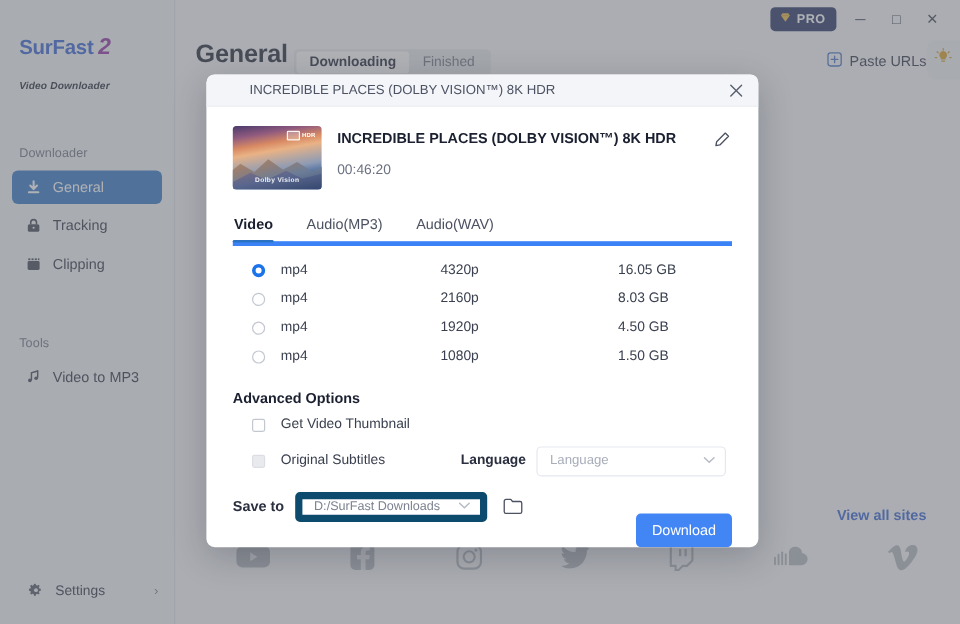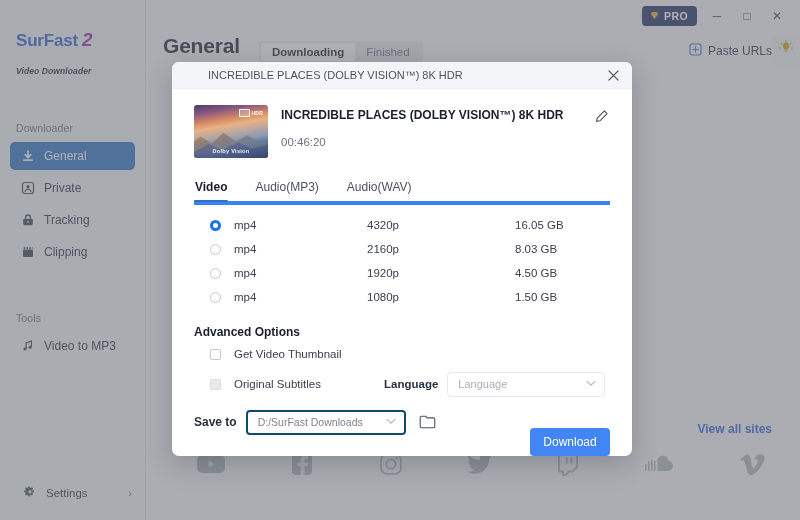--- a/index.html
+++ b/index.html
@@ -71,21 +71,21 @@
     width: 30px; height: 20px; display: flex; align-items: center; justify-content: center;
     color: #3b4150; font-size: 12px; cursor: pointer;
   }
 
   
   .page-title {
     position: absolute; left: 163px; top: 34px;
     font-size: 21px; font-weight: bold; color: #1b2030; letter-spacing: -.2px;
   }
   .seg-tabs {
-    position: absolute; left: 259px; top: 41px;
+    position: absolute; left: 245px; top: 41px;
     display: flex; background: #e6e8ec; border-radius: 4px; padding: 2px;
   }
   .seg-tab {
     padding: 3px 11px; font-size: 11.5px; color: #6e7482;
     border-radius: 3px; cursor: pointer; white-space: nowrap;
   }
   .seg-tab.active { background: #ffffff; color: #1b2030; font-weight: bold; }
 
   .paste-urls {
     position: absolute; right: 28px; top: 43px;
@@ -235,21 +235,21 @@
   }
   .sel-chev { margin-left: auto; color: #b5bac4; font-size: 9px; }
 
   
   .modal-foot {
     position: absolute; left: 0; right: 0; bottom: 0; height: 68px;
     display: flex; align-items: center; padding: 0 22px;
   }
   .saveto-label { font-size: 12px; font-weight: bold; color: #2b3040; margin-right: 9px; }
   .path-select {
-    width: 160px; height: 25px; border: 2px solid #0c4a6e;
+    width: 160px; height: 25px; border: 6px solid #0c4a6e;
     border-radius: 4px; display: flex; align-items: center;
     padding: 0 8px 0 10px; font-size: 10.5px; color: #7c8290; cursor: pointer;
   }
   .folder-btn {
     width: 22px; height: 22px; margin-left: 11px; cursor: pointer;
     display: flex; align-items: center; justify-content: center;
   }
   .dl-btn {
     margin-left: auto; width: 80px; height: 28px;
     background: #4285f4; border-radius: 4px; color: #ffffff;
@@ -277,30 +277,20 @@
 
       <div class="nav-item active">
         <span class="nav-ico">
           <svg width="14" height="14" viewBox="0 0 14 14">
               <path d="M7 2v6M4.2 5.6L7 8.6l2.8-3M3 11.2h8" stroke="#ffffff" stroke-width="1.7" fill="none" stroke-linecap="round" stroke-linejoin="round"></path>
             </svg>
         </span>
         <span>General</span>
       </div>
 
-      <div class="nav-item">
-        <span class="nav-ico">
-          <svg width="14" height="14" viewBox="0 0 14 14">
-              <rect x="1.5" y="1.5" width="11" height="11" rx="2.2" stroke="#3b4150" stroke-width="1.2" fill="none"></rect>
-              <circle cx="7" cy="5.6" r="1.6" fill="#3b4150"></circle>
-              <path d="M4.1 10.4c.5-1.5 1.6-2.2 2.9-2.2s2.4.7 2.9 2.2" stroke="#3b4150" stroke-width="1.2" fill="none" stroke-linecap="round"></path>
-            </svg>
-        </span>
-        <span>Private</span>
-      </div>
 
       <div class="nav-item">
         <span class="nav-ico">
           <svg width="14" height="14" viewBox="0 0 14 14">
               <rect x="2.2" y="5.8" width="9.6" height="6.4" rx="1.4" fill="#3b4150"></rect>
               <path d="M4.6 5.8V4.4a2.4 2.4 0 014.8 0v1.4" stroke="#3b4150" stroke-width="1.3" fill="none"></path>
               <circle cx="7" cy="8.8" r=".9" fill="#f2f3f6"></circle>
             </svg>
         </span>
         <span>Tracking</span>

